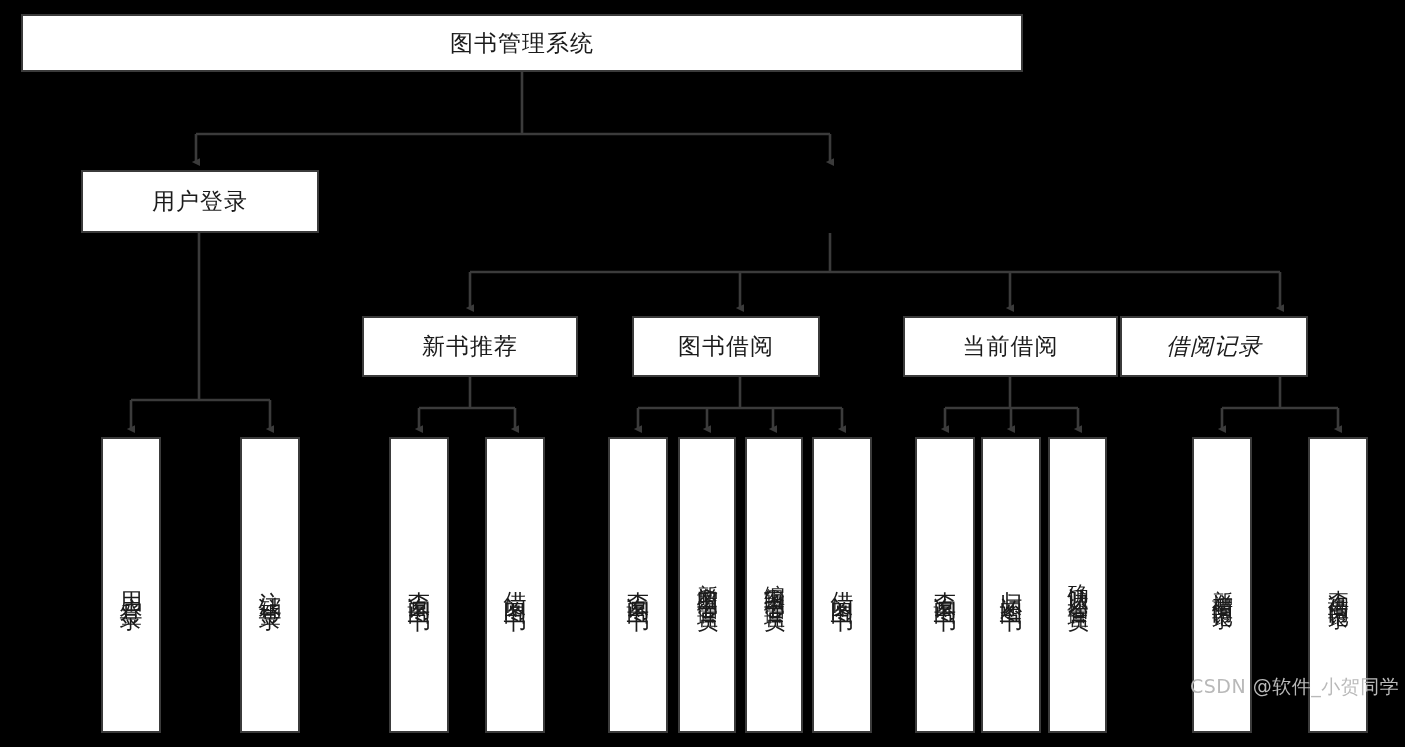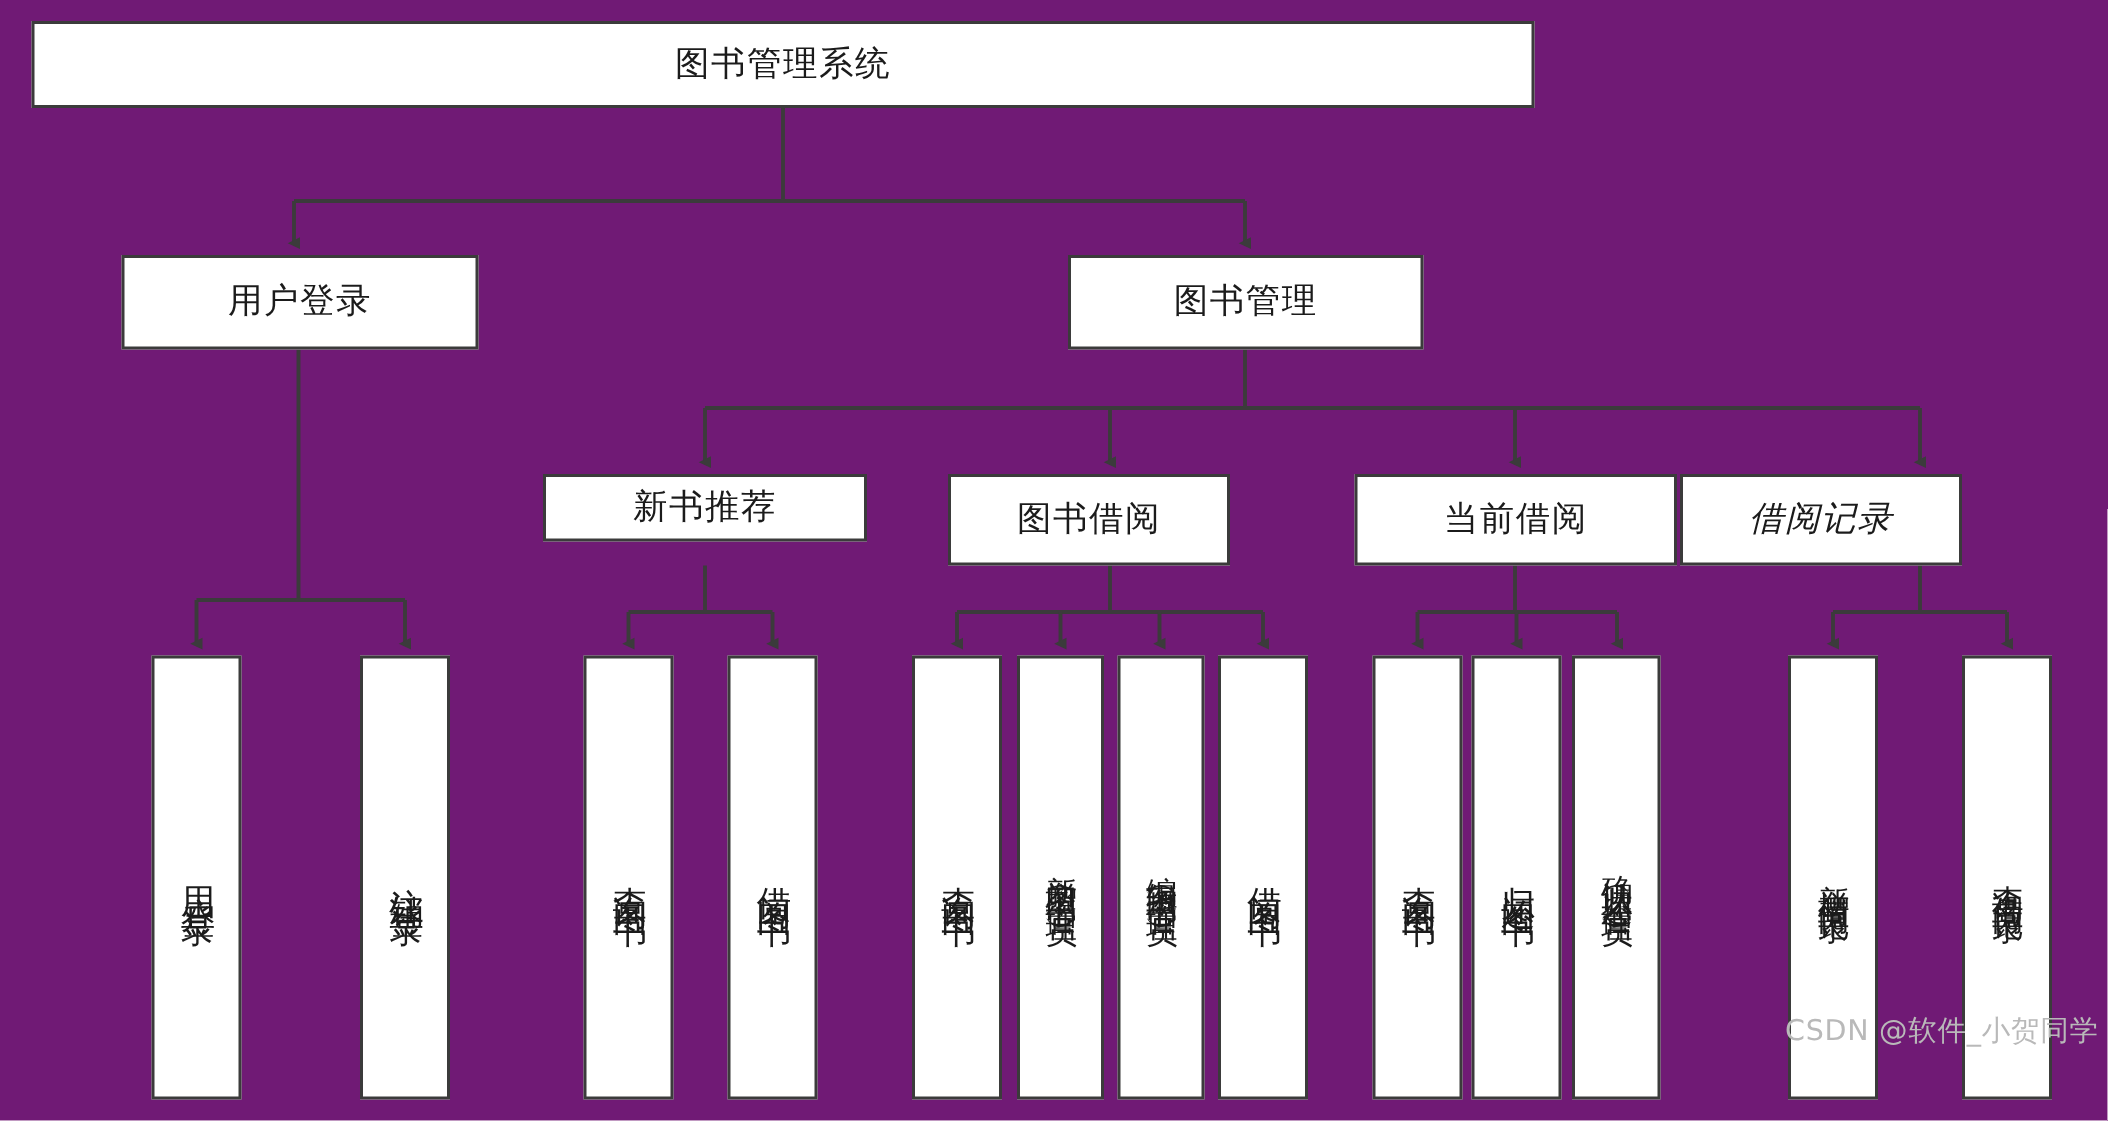--- a/index.html
+++ b/index.html
@@ -5,21 +5,21 @@
 <style>
   html,body{margin:0;padding:0;background:#ffffff;}
   body{
     font-family:"DejaVu Sans","Liberation Sans",sans-serif;
     color:#1f1f1f;
   }
   #canvas{
     position:relative;
     width:1405px;
     height:747px;
-    background:#701a75;
+    background:#000000;
     overflow:hidden;
   }
   #edges{
     position:absolute;
     left:0;top:0;
     width:1405px;height:747px;
     pointer-events:none;
   }
   .node{
     position:absolute;
@@ -122,25 +122,22 @@
   </svg>
 
   <div class="node" style="left:21px;top:14px;width:1002px;height:58px;">
     <span class="label">图书管理系统</span>
   </div>
 
   <div class="node" style="left:81px;top:170px;width:238px;height:63px;">
     <span class="label">用户登录</span>
   </div>
 
-  <div class="node" style="left:712px;top:170px;width:237px;height:63px;">
-    <span class="label">图书管理</span>
-  </div>
-
-  <div class="node" style="left:362px;top:316px;width:216px;height:45px;">
+
+  <div class="node" style="left:362px;top:316px;width:216px;height:61px;">
     <span class="label">新书推荐</span>
   </div>
 
   <div class="node" style="left:632px;top:316px;width:188px;height:61px;">
     <span class="label">图书借阅</span>
   </div>
 
   <div class="node" style="left:903px;top:316px;width:215px;height:61px;">
     <span class="label">当前借阅</span>
   </div>

